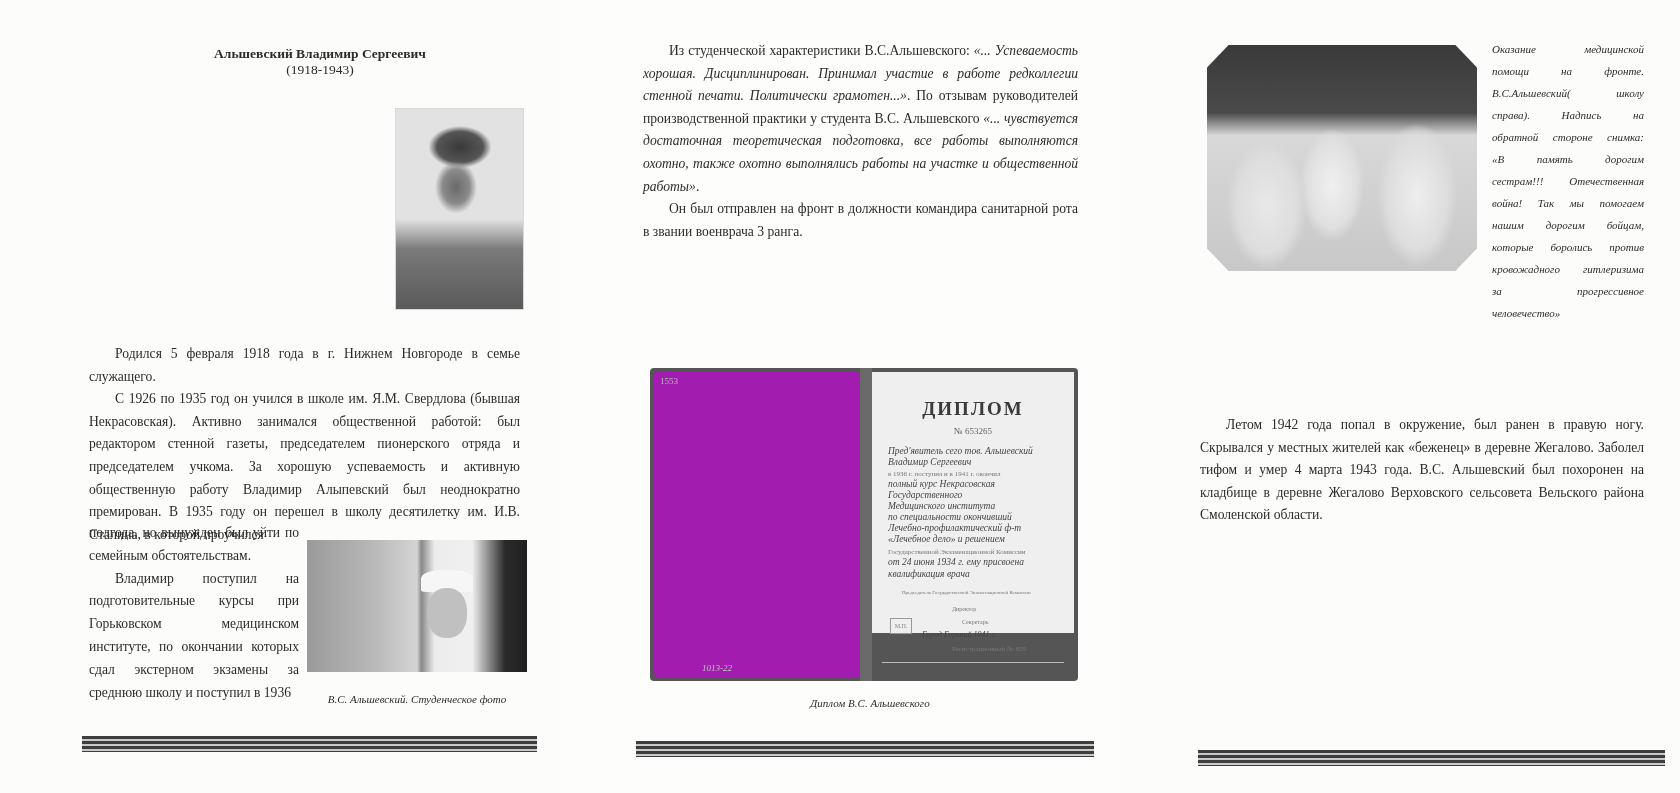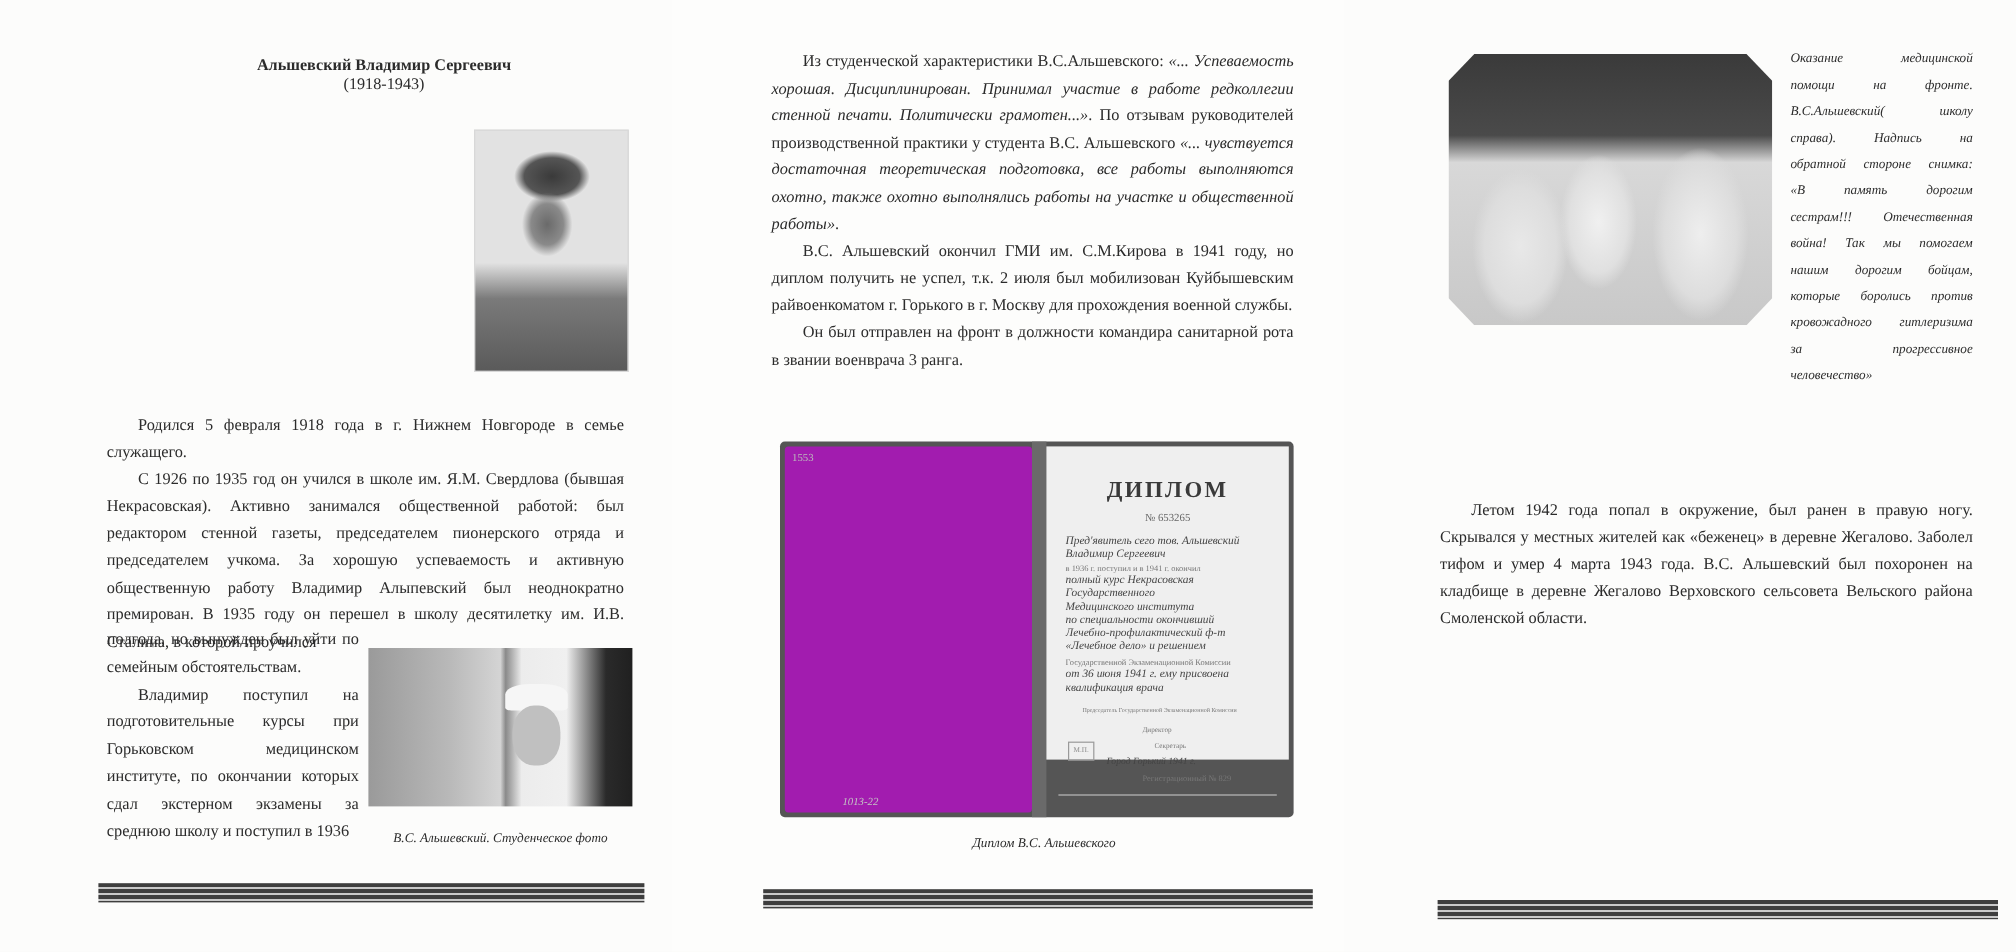--- a/index.html
+++ b/index.html
@@ -161,21 +161,20 @@
 <div class="abs student-photo">
   <div class="cap"></div>
   <div class="face"></div>
 </div>
 <div class="abs caption1">В.С. Альшевский. Студенческое фото</div>
 
 <div class="stripe" id="stripe1"></div>
 
 <div class="abs p2-text">
   <p class="para"><span>Из студенческой характеристики В.С.Альшевского: </span><span class="italic">«... Успеваемость хорошая. Дисциплинирован. Принимал участие в работе редколлегии стенной печати. Политически грамотен...»</span><span>. По отзывам руководителей производственной практики у студента В.С. Альшевского </span><span class="italic">«... чувствуется достаточная теоретическая подготовка, все работы выполняются охотно, также охотно выполнялись работы на участке и общественной работы»</span><span>.</span></p>
-  <p class="para">В.С. Альшевский окончил ГМИ им. С.М.Кирова в 1941 году, но диплом получить не успел, т.к. 2 июля был мобилизован Куйбышевским райвоенкоматом г. Горького в г. Москву для прохождения военной службы.</p>
   <p class="para">Он был отправлен на фронт в должности командира санитарной рота в звании военврача 3 ранга.</p>
 </div>
 
 <div class="abs diploma">
   <div class="left-cover">
     <div style="position:absolute;left:6px;top:4px;font-size:9px;color:#bbb;">1553</div>
     <div style="position:absolute;left:48px;bottom:4px;font-size:9px;color:#c4c4c4;font-style:italic;">1013-22</div>
   </div>
   <div class="spine"></div>
   <div class="right-page">
@@ -184,21 +183,21 @@
     <div class="dip-line" style="top:74px">Пред'явитель сего тов. Альшевский</div>
     <div class="dip-line" style="top:85px">Владимир Сергеевич</div>
     <div class="dip-line dip-small" style="top:97px">в 1936 г. поступил и в 1941 г. окончил</div>
     <div class="dip-line" style="top:107px">полный курс Некрасовская</div>
     <div class="dip-line" style="top:118px">Государственного</div>
     <div class="dip-line" style="top:129px">Медицинского института</div>
     <div class="dip-line" style="top:140px">по специальности окончивший</div>
     <div class="dip-line" style="top:151px">Лечебно-профилактический ф-т</div>
     <div class="dip-line" style="top:162px">«Лечебное дело» и решением</div>
     <div class="dip-line dip-small" style="top:175px">Государственной Экзаменационной Комиссии</div>
-    <div class="dip-line" style="top:185px">от 36 июня 1941 г. ему присвоена</div>
+    <div class="dip-line" style="top:185px">от 24 июня 1934 г. ему присвоена</div>
     <div class="dip-line" style="top:197px">квалификация врача</div>
     <div class="dip-line dip-small" style="top:215px;font-size:5px;left:30px;">Председатель Государственной Экзаменационной Комиссии</div>
     <div class="dip-line dip-small" style="top:232px;left:80px;font-size:6px;">Директор</div>
     <div class="dip-line dip-small" style="top:245px;left:90px;font-size:6px;">Секретарь</div>
     <div class="dip-stamp">М.П.</div>
     <div class="dip-line" style="top:257px;left:50px;font-size:8px;">Город Горький 1941 г.</div>
     <div class="dip-line dip-small" style="top:272px;left:80px;">Регистрационный № 829</div>
     <div class="dip-footer">&nbsp;</div>
   </div>
 </div>

